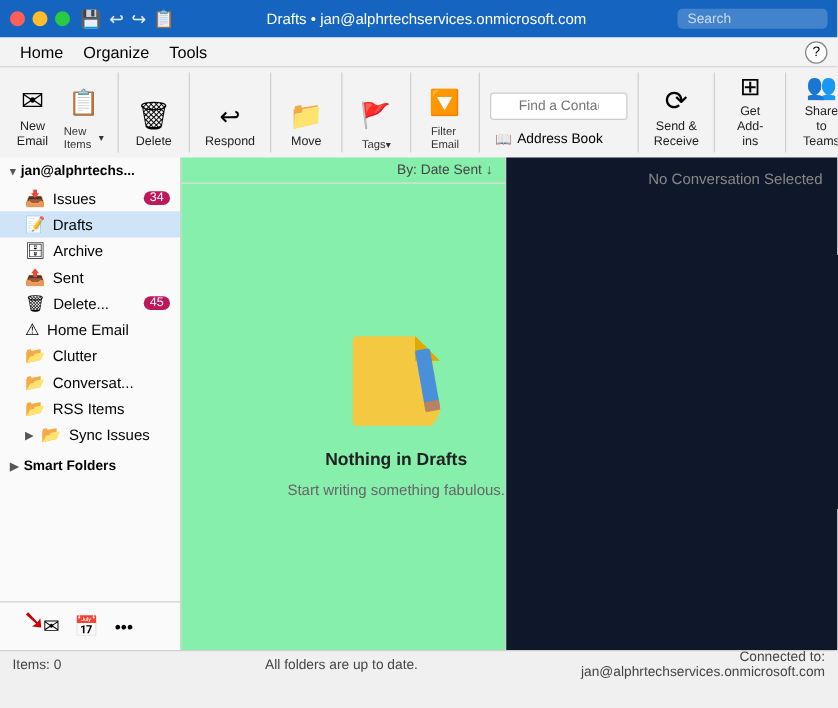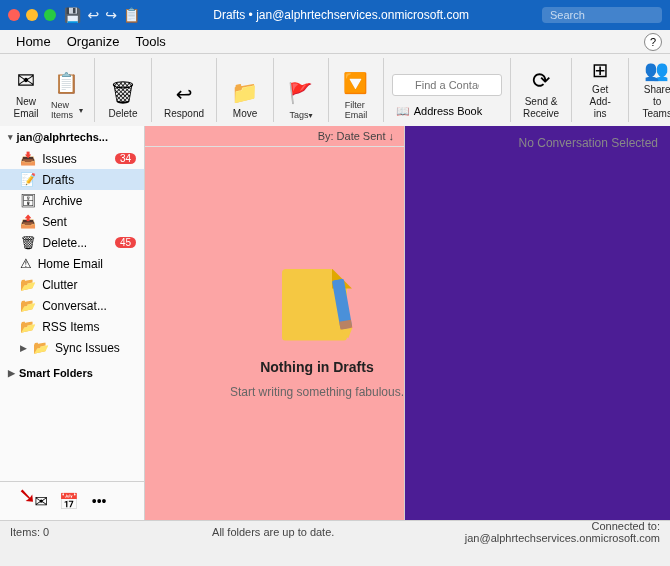--- a/index.html
+++ b/index.html
@@ -62,41 +62,41 @@
     .main-layout { display: flex; height: calc(566px - 30px - 26px - 72px - 22px - 22px); }
 
     
     .sidebar { width: 145px; background: #fafafa; border-right: 1px solid #d0d0d0; display: flex; flex-direction: column; overflow: hidden; }
     .sidebar-account { display: flex; align-items: center; gap: 4px; padding: 5px 8px; font-size: 11px; font-weight: 600; cursor: pointer; }
     .sidebar-chevron { font-size: 9px; color: #555; }
     .sidebar-item { display: flex; align-items: center; gap: 6px; padding: 3px 8px 3px 20px; font-size: 12px; cursor: pointer; border-radius: 0; }
     .sidebar-item.active { background: #d0e4f7; }
     .sidebar-item .folder-icon { font-size: 13px; }
     .sidebar-item .item-label { flex: 1; }
-    .sidebar-item .badge { background: #ef4444; color: white; border-radius: 10px; padding: 0 5px; font-size: 10px; min-width: 18px; text-align: center; }
+    .sidebar-item .badge { background: #be185d; color: white; border-radius: 10px; padding: 0 5px; font-size: 10px; min-width: 18px; text-align: center; }
     .sidebar-section { display: flex; align-items: center; gap: 4px; padding: 5px 8px; font-size: 11px; font-weight: 600; cursor: pointer; margin-top: 4px; }
     .sidebar-bottom { margin-top: auto; border-top: 1px solid #d0d0d0; display: flex; align-items: center; gap: 4px; padding: 6px 8px; }
     .sidebar-nav-icon { font-size: 16px; cursor: pointer; padding: 2px 4px; border-radius: 3px; }
     .sidebar-more { font-size: 14px; cursor: pointer; padding: 2px 4px; border-radius: 3px; }
     .red-arrow { color: #cc0000; font-size: 22px; position: relative; left: 10px; top: -5px; transform: rotate(0deg); display: inline-block; }
 
     
-    .email-list-area { width: 260px; border-right: 1px solid #d0d0d0; display: flex; flex-direction: column; background: #fca5a5; }
+    .email-list-area { width: 260px; border-right: 1px solid #d0d0d0; display: flex; flex-direction: column; background: #86efac; }
     .email-list-header { padding: 4px 10px; border-bottom: 1px solid #e0e0e0; display: flex; align-items: center; justify-content: flex-end; font-size: 11px; color: #444; }
     .sort-control { display: flex; align-items: center; gap: 3px; cursor: pointer; }
     .email-list-content { flex: 1; display: flex; flex-direction: column; align-items: flex-end; justify-content: center; }
     .drafts-illustration { display: flex; flex-direction: column; align-items: center; gap: 10px; }
     .drafts-img { position: relative; width: 80px; height: 80px; }
     .paper-shape { width: 65px; height: 72px; background: #f5c842; border-radius: 4px 4px 4px 4px; position: absolute; left: 5px; top: 0; clip-path: polygon(0 0, 75% 0, 100% 25%, 100% 100%, 0 100%); }
     .paper-fold { width: 20px; height: 20px; background: #e0a800; position: absolute; right: 5px; top: 0; clip-path: polygon(0 0, 100% 100%, 0 100%); }
     .drafts-title { font-size: 14px; font-weight: 600; color: #222; }
     .drafts-subtitle { font-size: 12px; color: #666; }
 
     
-    .reading-pane { flex: 1; background: #4c1d95; display: flex; align-items: flex-start; justify-content: flex-end; padding: 10px 12px; }
+    .reading-pane { flex: 1; background: #0f172a; display: flex; align-items: flex-start; justify-content: flex-end; padding: 10px 12px; }
     .no-conv { font-size: 12px; color: #888; }
 
     
     .status-bar { height: 22px; background: #f0f0f0; border-top: 1px solid #d0d0d0; display: flex; align-items: center; padding: 0 10px; font-size: 11px; color: #444; gap: 16px; }
     .status-item { flex: 1; }
     .status-center { flex: 2; text-align: center; }
     .status-right { flex: 2; text-align: right; }
   </style>
 </head>
 <body>

